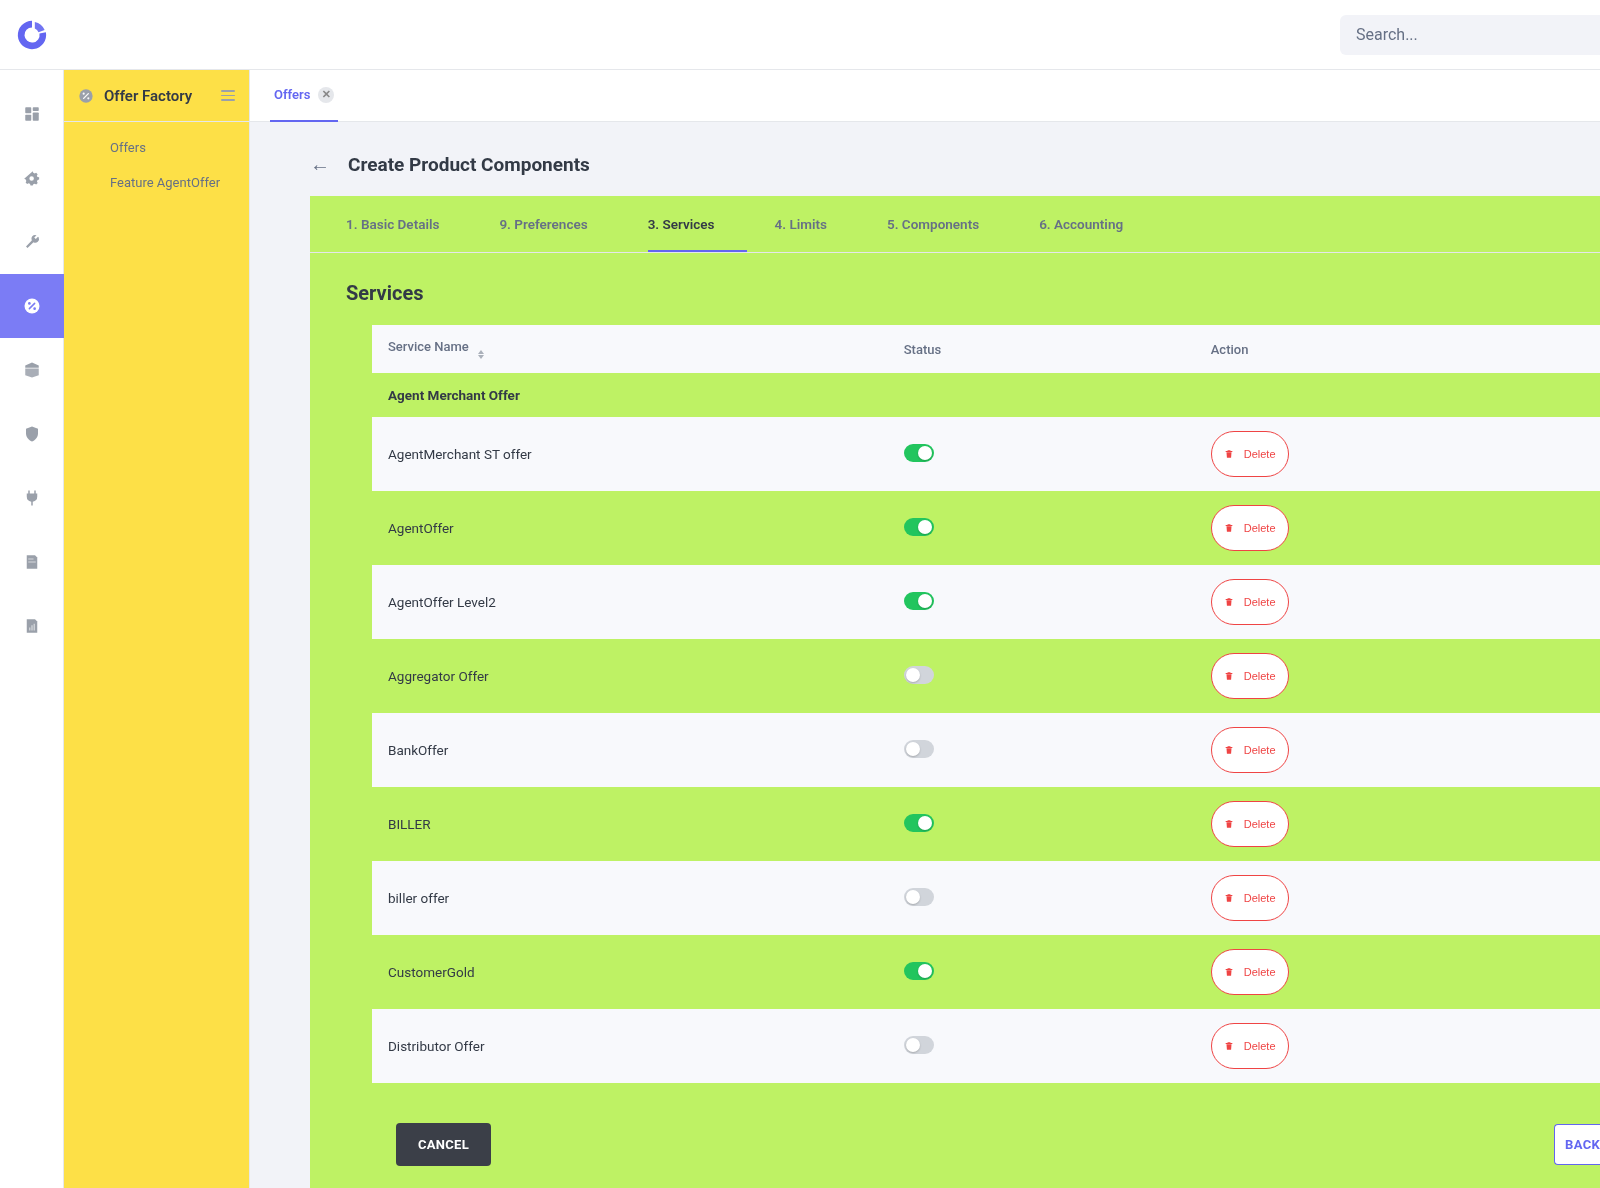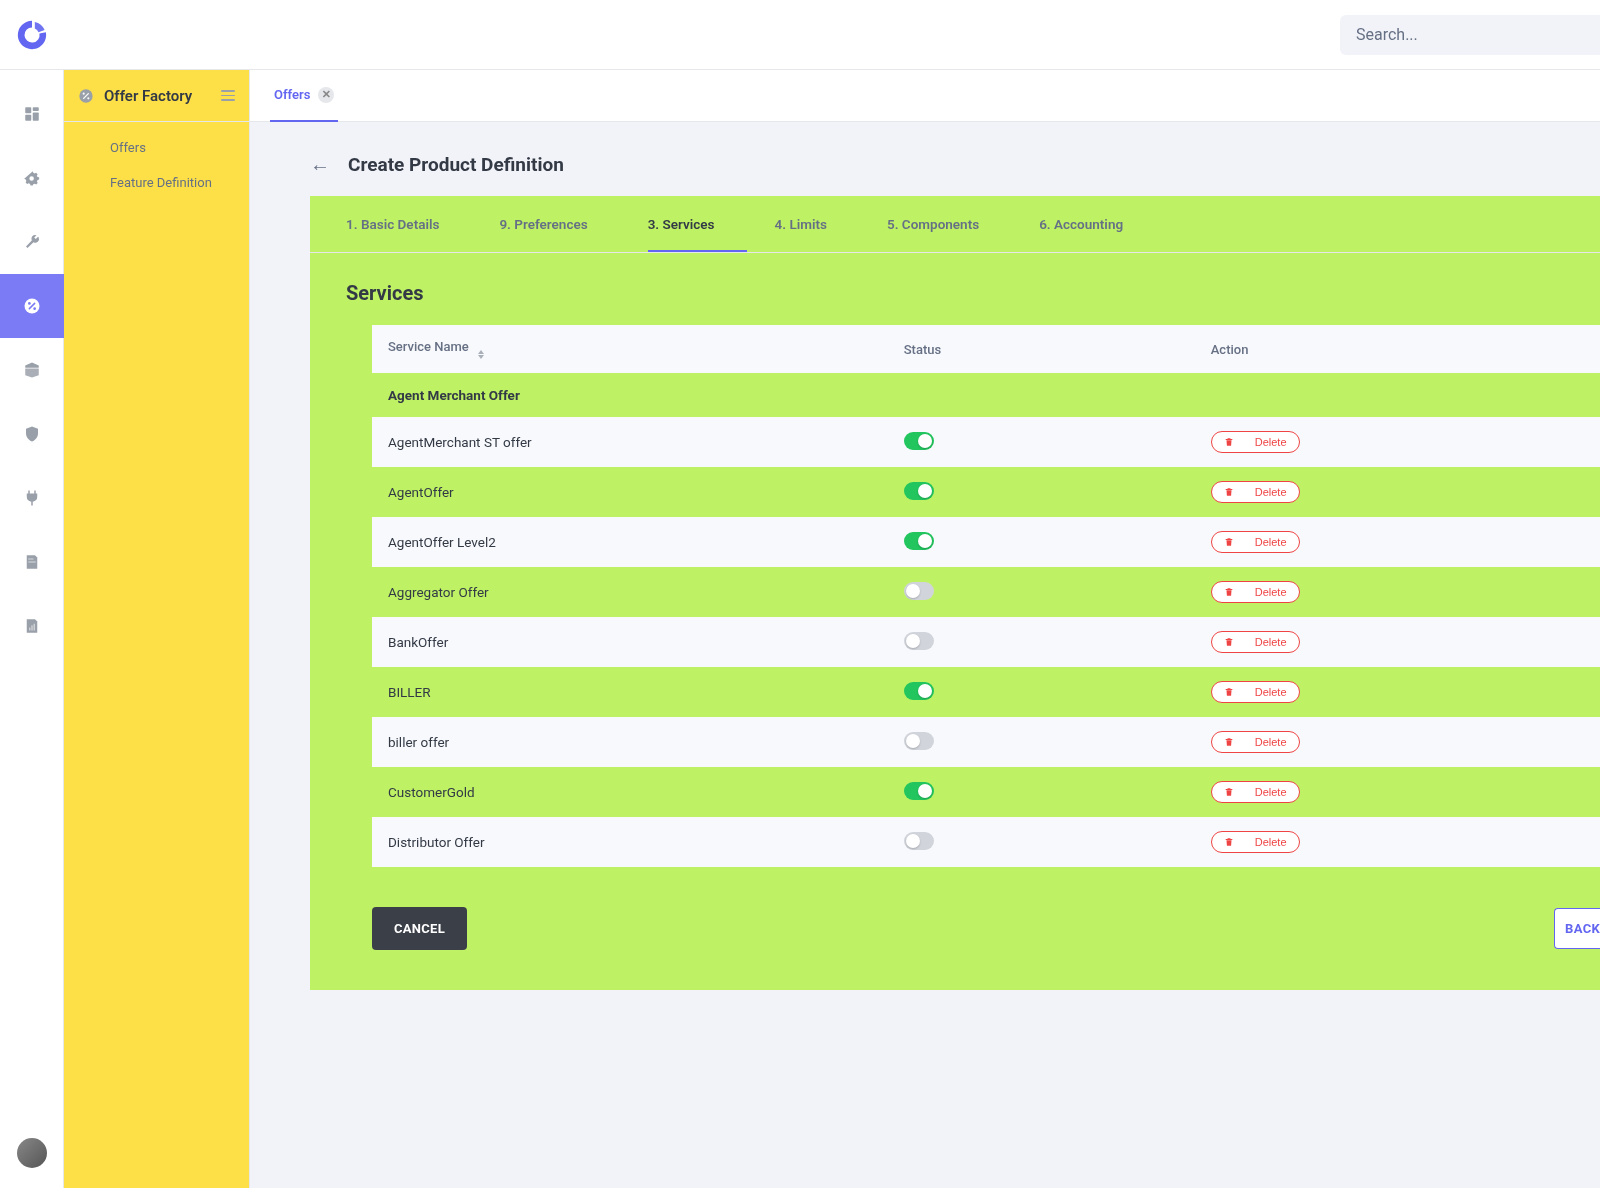--- a/index.html
+++ b/index.html
@@ -158,34 +158,34 @@
   }
   .toggle::after{
     content:"";position:absolute;top:2px;width:14px;height:14px;
     background:#fff;border-radius:50%;box-shadow:0 1px 2px rgba(0,0,0,.2);
     transition:left .15s;
   }
   .toggle.on{background:var(--green);} .toggle.on::after{left:14px;}
   .toggle.off{background:var(--toggle-off);} .toggle.off::after{left:2px;}
   
   .del-btn{
-    display:inline-flex;align-items:center;gap:21px;
+    display:inline-flex;align-items:center;gap:10px;
     border:1px solid var(--danger);border-radius:999px;
     color:var(--danger);background:#fff;
     font-size:11px;font-weight:500;
-    padding:4px 12px;cursor:pointer;
+    padding:16px 12px;cursor:pointer;
   }
   .del-btn svg{width:10px;height:10px;fill:var(--danger);}
   
   .card-footer{display:flex;align-items:center;padding:40px 0 0 62px;}
   .btn{
     font-size:13px;font-weight:700;letter-spacing:.3px;
     padding:14px 22px;border-radius:4px;cursor:pointer;border:none;font-family:inherit;
   }
-  .btn-dark{background:var(--dark-btn);color:#fff;}
+  .btn-dark{background:var(--dark-btn);color:#fff;margin-left:24px;}
   .btn-outline{
     background:#fff;color:var(--indigo);border:1px solid var(--indigo);
     padding:12px 0 12px 10px; 
     border-right:none;border-radius:4px 0 0 4px;
   }
   .footer-spacer{flex:1;}
   
   .burger{display:inline-flex;flex-direction:column;gap:3px;cursor:pointer;}
   .burger span{width:14px;height:1.5px;background:#9aa0aa;border-radius:2px;}
 </style>
@@ -280,36 +280,36 @@
       <span class="title">Offer Factory</span>
       <span class="spacer"></span>
       <span class="burger">
           <span></span>
           <span></span>
           <span></span>
         </span>
     </div>
     <ul id="sidepanel-list">
         <li>Offers</li>
-        <li>Feature Definition</li>
+        <li>Feature AgentOffer</li>
       </ul>
   </aside>
 
   <main class="main">
     <div class="tabbar">
       <div class="tabchip">
         <span>Offers</span>
         <span class="close">✕</span>
       </div>
     </div>
 
     <div class="content">
       <div class="page-title-row">
         <span class="back-arrow">←</span>
-        <span class="page-title">Create Product Definition</span>
+        <span class="page-title">Create Product Components</span>
       </div>
 
       <div class="card">
         <div class="steps" id="steps">
             <div class="step">1. Basic Details</div>
             <div class="step">9. Preferences</div>
             <div class="step active">3. Services</div>
             <div class="step">4. Limits</div>
             <div class="step">5. Components</div>
             <div class="step">6. Accounting</div>

